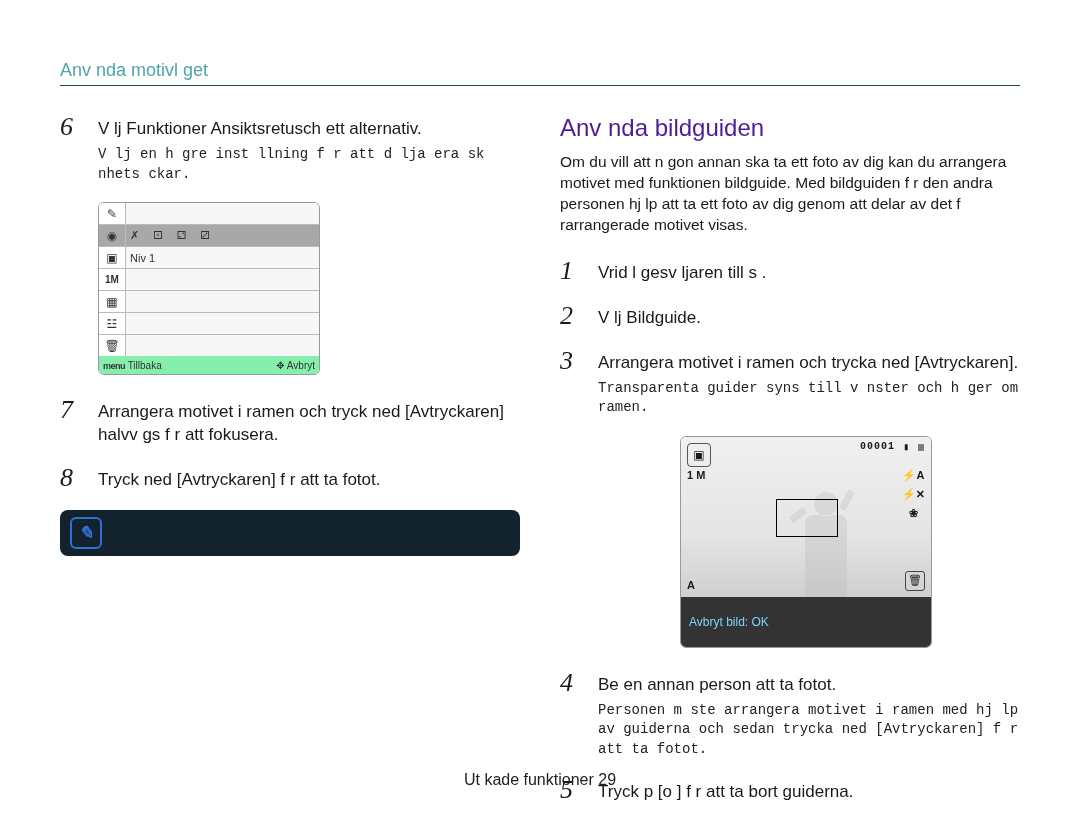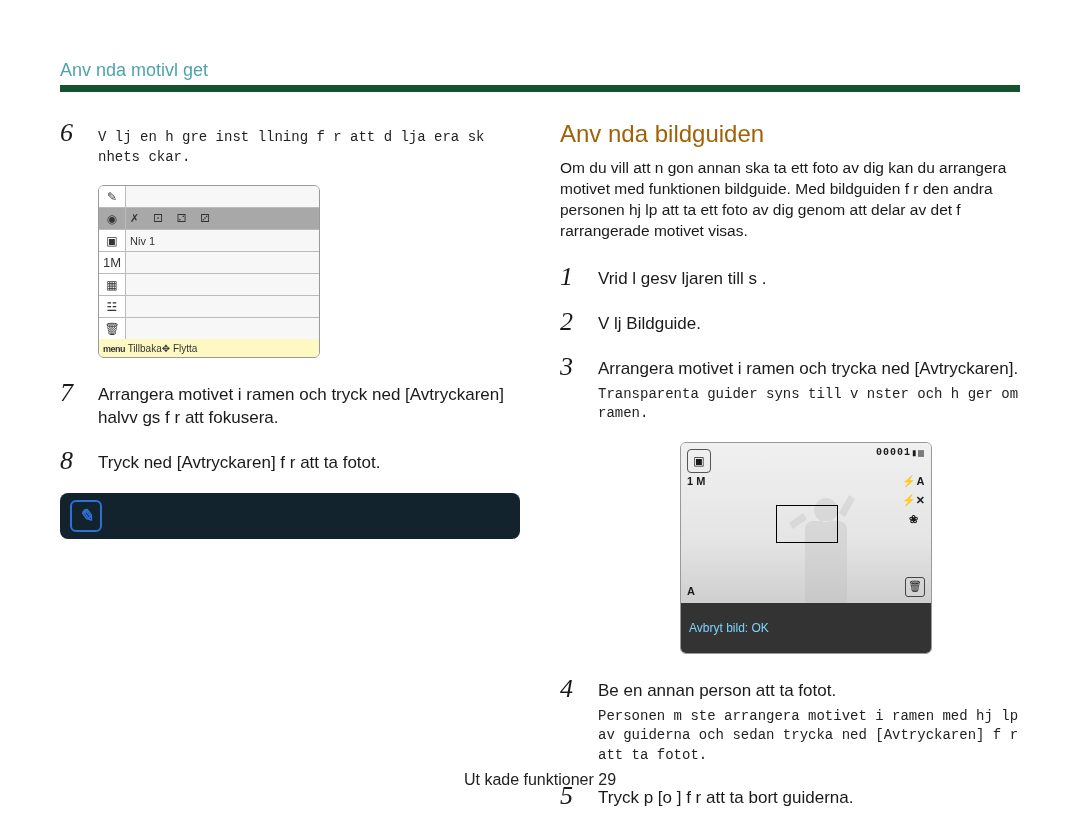--- a/index.html
+++ b/index.html
@@ -15,21 +15,21 @@
   .page {
     padding: 60px 60px 30px 60px;
     position: relative;
     height: 100%;
     box-sizing: border-box;
   }
   .top-header {
     color: #4fa4ac;
     font-size: 18px;
     padding-bottom: 4px;
-    border-bottom: 7px solid #14532d;
+    border-bottom: 1px solid #14532d;
     margin-bottom: 28px;
   }
   .columns {
     display: flex;
     gap: 40px;
   }
   .col {
     flex: 1;
   }
   .step {
@@ -54,21 +54,21 @@
     line-height: 1.35;
   }
   .step-sub {
     font-size: 14px;
     line-height: 1.4;
     margin-top: 4px;
     color: #222;
     font-family: Liberation Mono, monospace;
   }
   .section-title {
-    color: #a16207;
+    color: #4c1d95;
     font-size: 24px;
     margin-bottom: 10px;
   }
   .intro {
     font-size: 15.5px;
     line-height: 1.35;
     margin-bottom: 22px;
   }
   .screenshot1 {
     width: 220px;
@@ -102,25 +102,26 @@
     align-items: center;
     padding: 0 4px;
     gap: 8px;
   }
   .hl {
     background: #a8a8a8;
   }
   .hl .s1-iconcell { background: #a8a8a8; }
   .s1-footer {
     display: flex;
+    justify-content: space-between;
     align-items: center;
     height: 18px;
     padding: 0 4px;
     font-size: 10px;
-    background: #fef9c3;
+    background: #86efac;
   }
   .icon-glyph { font-size: 12px; color: #333; }
   .note-box {
     background: #13232e;
     border-radius: 8px;
     height: 46px;
     display: flex;
     align-items: center;
     padding: 0 10px;
     margin-top: 6px;
@@ -150,21 +151,21 @@
     height: 160px;
     background: linear-gradient(#f0f0f0 0%, #e5e5e5 60%, #cfcfcf 100%);
   }
   .s2-top-icon-left {
     position: absolute; top: 6px; left: 6px;
     width: 22px; height: 22px; border: 1px solid #555; border-radius: 4px;
     display:flex;align-items:center;justify-content:center;font-size:12px;
   }
   .s2-top-right {
     position: absolute; top: 4px; right: 6px; font-size: 10px; letter-spacing: 1px;
-    display:flex;align-items:center;gap:0;
+    display:flex;align-items:center;gap:8px;
     font-family: "Courier New", monospace;
     font-weight: bold;
   }
   .s2-right-stack {
     position: absolute; right: 6px; top: 32px; display:flex;flex-direction:column;gap:6px;align-items:center;
   }
   .s2-left-stack {
     position: absolute; left: 6px; top: 32px; display:flex;flex-direction:column;gap:6px;
   }
   .s2-badge { font-size:11px; font-weight:bold; }
@@ -205,20 +206,21 @@
 
   <div class="top-header">Anv nda motivl get</div>
 
   <div class="columns">
 
     <div class="col">
 
       <div class="step">
         <div class="step-num">6</div>
         <div class="step-body">
+          <div class="step-text">V lj Funktioner    Ansiktsretusch     ett alternativ.</div>
           <div class="step-sub">V lj en h gre inst llning f r att d lja  era sk nhets  ckar.</div>
         </div>
       </div>
 
       <div class="screenshot1">
         <div class="s1-row">
           <div class="s1-iconcell">
               <span class="icon-glyph">✎</span>
             </div>
           <div class="s1-content"></div>
@@ -237,21 +239,21 @@
         <div class="s1-row">
           <div class="s1-iconcell">
               <span class="icon-glyph">▣</span>
             </div>
           <div class="s1-content">
               <span>Niv  1</span>
             </div>
         </div>
         <div class="s1-row">
           <div class="s1-iconcell">
-              <span class="icon-glyph" style="font-size:13px;font-weight:normal">1M</span>
+              <span class="icon-glyph" style="font-size:10px;font-weight:bold">1M</span>
             </div>
           <div class="s1-content"></div>
         </div>
         <div class="s1-row">
           <div class="s1-iconcell">
               <span class="icon-glyph">▦</span>
             </div>
           <div class="s1-content"></div>
         </div>
         <div class="s1-row">
@@ -266,21 +268,21 @@
             </div>
           <div class="s1-content"></div>
         </div>
         <div class="s1-footer">
           <span>
             <b style="font-size:9px;letter-spacing:-0.5px">menu</b>
             <span>Tillbaka</span>
           </span>
           <span>
             <span>✥</span>
-            <span>Flytta</span>
+            <span>Avbryt</span>
           </span>
         </div>
       </div>
 
       <div class="step">
         <div class="step-num">7</div>
         <div class="step-body">
           <div class="step-text">Arrangera motivet i ramen och tryck ned [Avtryckaren] halvv gs f r att fokusera.</div>
         </div>
       </div>

